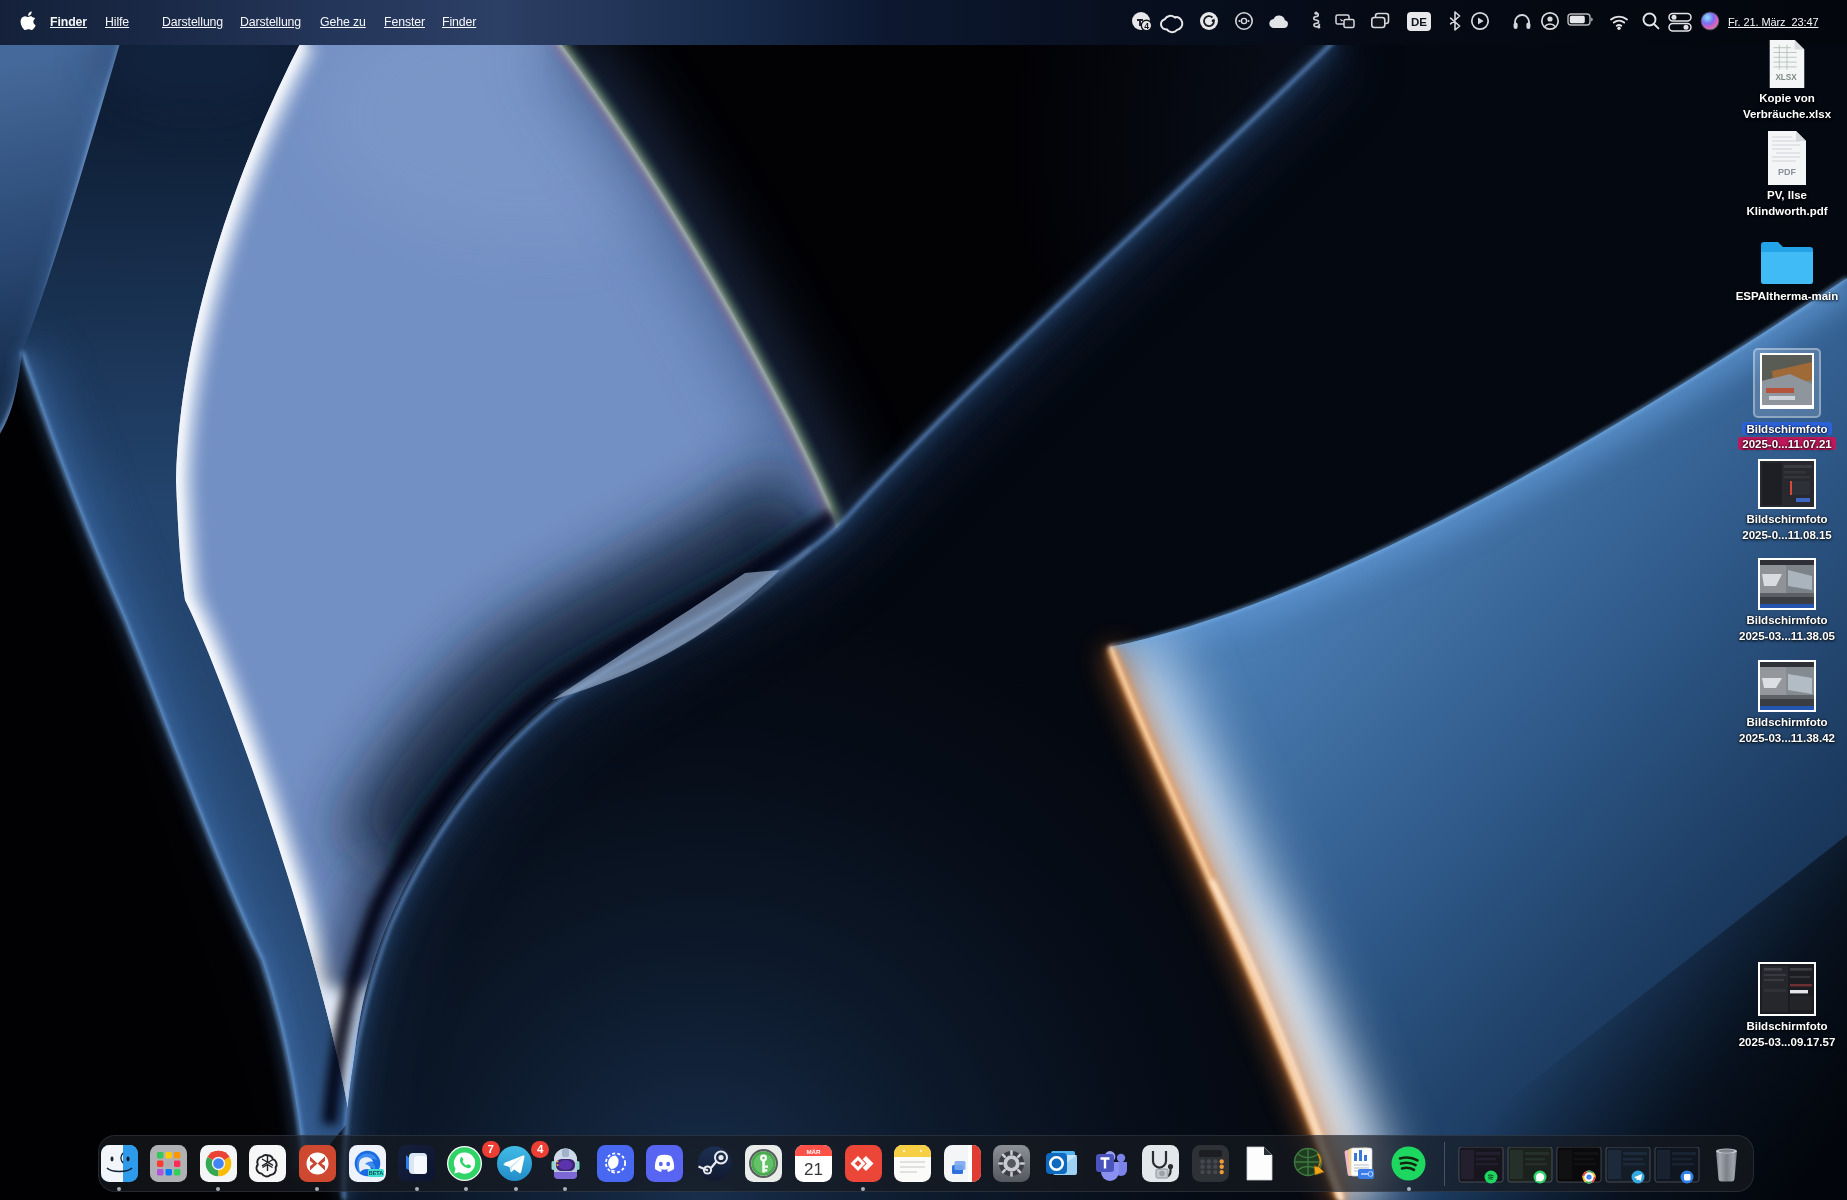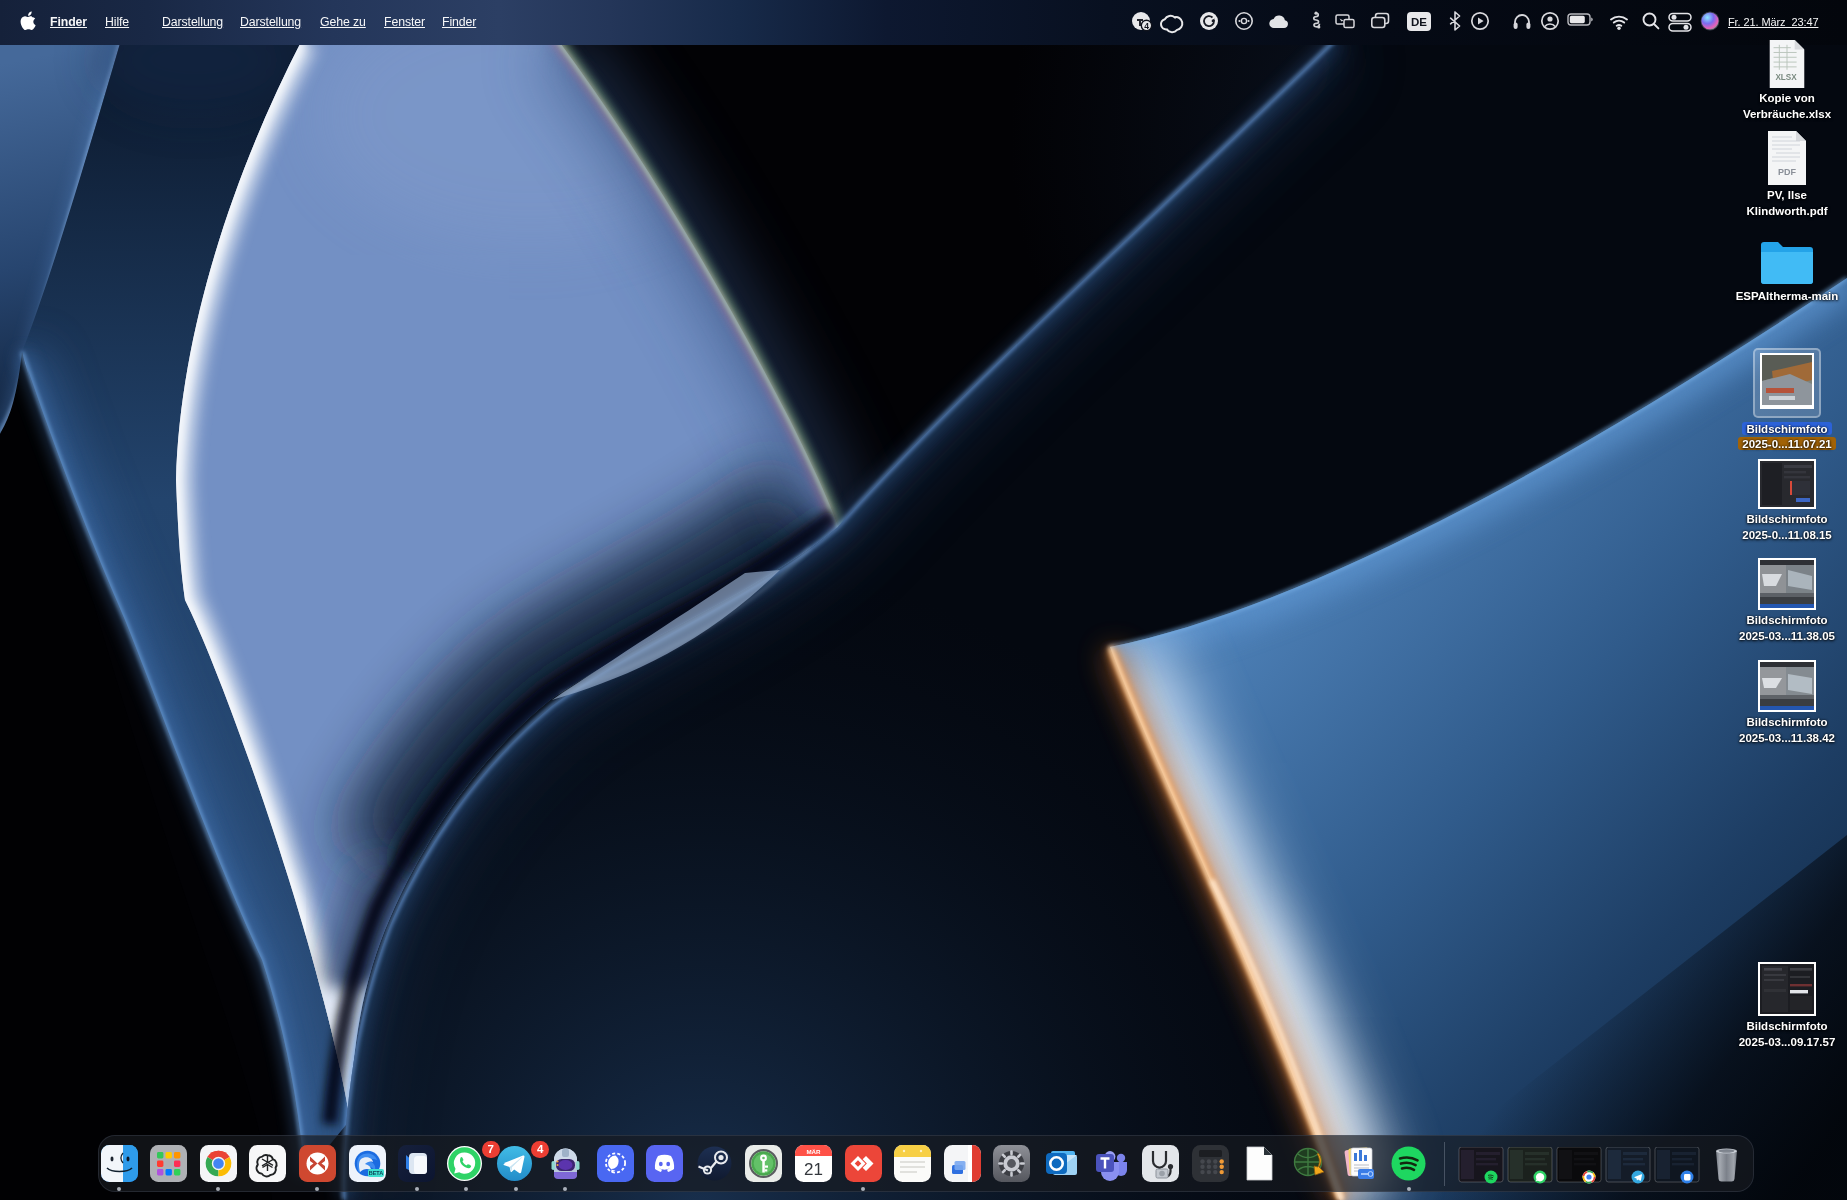--- a/index.html
+++ b/index.html
@@ -321,21 +321,21 @@
       <svg width="50" height="50" viewBox="0 0 50 50">
             <rect width="50" height="50" fill="#7e8279"></rect>
             <path d="M0 0h50v12L0 26z" fill="#595c55"></path>
             <path d="M10 16l40-9v18l-38 9z" fill="#a06a38"></path>
             <path d="M0 26l28-7 22 10v21H0z" fill="#8e959c"></path>
             <rect x="4" y="33" width="28" height="5" fill="#b5533a"></rect>
             <rect x="7" y="41" width="26" height="4" fill="#cdd3d8"></rect>
           </svg>
     </div>
   </div>
-  <div class="dlabel" style="margin-top:3px;"><span style="background:#2c62d8;border-radius:3px;padding:0.5px 4px;">Bildschirmfoto</span><br><span style="background:#a16207;border-radius:3px;padding:0.5px 4px;margin-top:20px;">2025-0...11.07.21</span></div>
+  <div class="dlabel" style="margin-top:3px;"><span style="background:#2c62d8;border-radius:3px;padding:0.5px 4px;">Bildschirmfoto</span><br><span style="background:#be185d;border-radius:3px;padding:0.5px 4px;margin-top:20px;">2025-0...11.07.21</span></div>
 </div>
 <div class="dicon" style="left:1722px;top:459px;">
   <div style="width:58px;height:50px;margin:0 auto;background:#fff;padding:2px;box-sizing:border-box;">
     <svg width="54" height="46" viewBox="0 0 54 46">
           <rect width="54" height="46" fill="#28292e"></rect>
           <rect x="2" y="2" width="20" height="42" fill="#1e1f24"></rect>
           <rect x="24" y="4" width="28" height="3" fill="#3a3b42"></rect>
           <rect x="24" y="10" width="22" height="2.4" fill="#34353c"></rect>
           <rect x="24" y="15" width="26" height="2.4" fill="#34353c"></rect>
           <rect x="30" y="20" width="20" height="14" fill="#2e3038"></rect>

